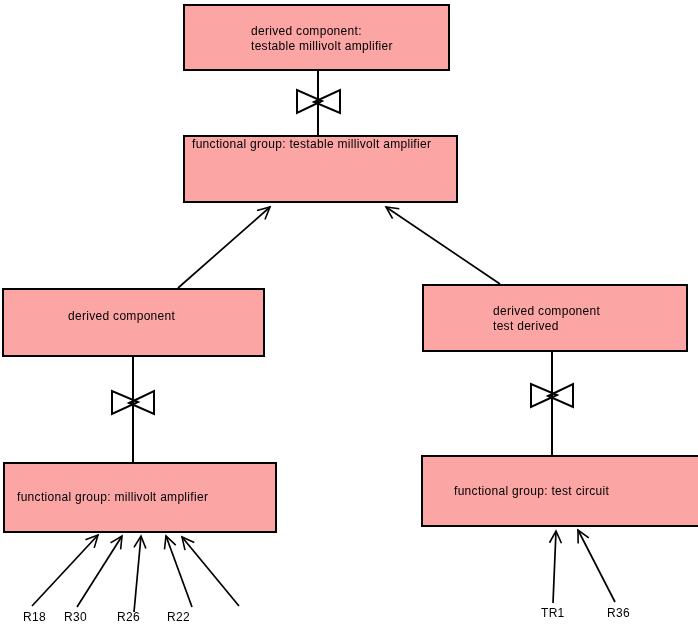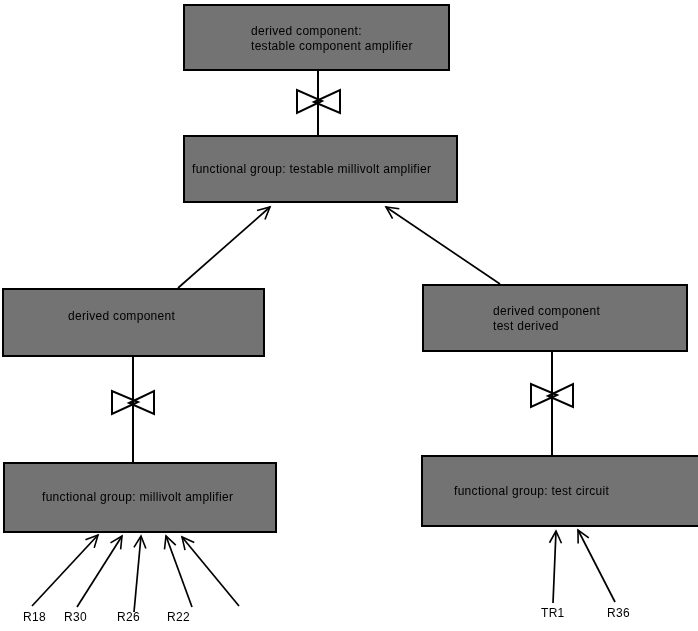--- a/index.html
+++ b/index.html
@@ -21,31 +21,31 @@
   #connectors {
     position: absolute;
     left: 0;
     top: 0;
     z-index: 1;
   }
   .node {
     position: absolute;
     box-sizing: border-box;
     border: 2px solid #000000;
-    background: #737373;
+    background: #fca5a5;
     z-index: 2;
     line-height: 15px;
   }
   .node .txt { display: block; white-space: nowrap; }
   
   .n-derived-testable { left: 183px; top: 4px;   width: 267px; height: 67px; padding: 18px 0 0 66px; }
-  .n-func-testable    { left: 183px; top: 135px; width: 275px; height: 68px; display: flex; align-items: center; padding-left: 7px; }
+  .n-func-testable    { left: 183px; top: 135px; width: 275px; height: 68px; display: flex; align-items: flex-start; padding-left: 7px; }
   .n-derived-mv       { left: 2px;   top: 288px; width: 263px; height: 69px; padding: 19px 0 0 64px; }
   .n-derived-test     { left: 422px; top: 284px; width: 266px; height: 68px; padding: 18px 0 0 69px; }
-  .n-func-mv          { left: 3px;   top: 462px; width: 274px; height: 71px; display: flex; align-items: center; padding-left: 37px; }
+  .n-func-mv          { left: 3px;   top: 462px; width: 274px; height: 71px; display: flex; align-items: center; padding-left: 12px; }
   .n-func-test        { left: 421px; top: 455px; width: 291px; height: 72px; display: flex; align-items: center; padding-left: 31px; }
   .leaf-label {
     position: absolute;
     z-index: 2;
     white-space: nowrap;
   }
 </style>
 </head>
 <body>
 
@@ -83,21 +83,21 @@
     <line x1="134" y1="612" x2="141" y2="536" marker-end="url(#arrowhead)"></line>
     <line x1="192" y1="607" x2="166" y2="536" marker-end="url(#arrowhead)"></line>
     <line x1="239" y1="606" x2="182" y2="537" marker-end="url(#arrowhead)"></line>
 
     <line x1="553" y1="603" x2="556" y2="531" marker-end="url(#arrowhead)"></line>
     <line x1="615" y1="602" x2="578" y2="530" marker-end="url(#arrowhead)"></line>
   </svg>
 
   <div class="node n-derived-testable">
     <span class="txt">derived component:</span>
-    <span class="txt">testable component amplifier</span>
+    <span class="txt">testable millivolt amplifier</span>
   </div>
 
   <div class="node n-func-testable">
     <span class="txt">functional group: testable millivolt amplifier</span>
   </div>
 
   <div class="node n-derived-mv">
     <span class="txt">derived component</span>
   </div>
 

